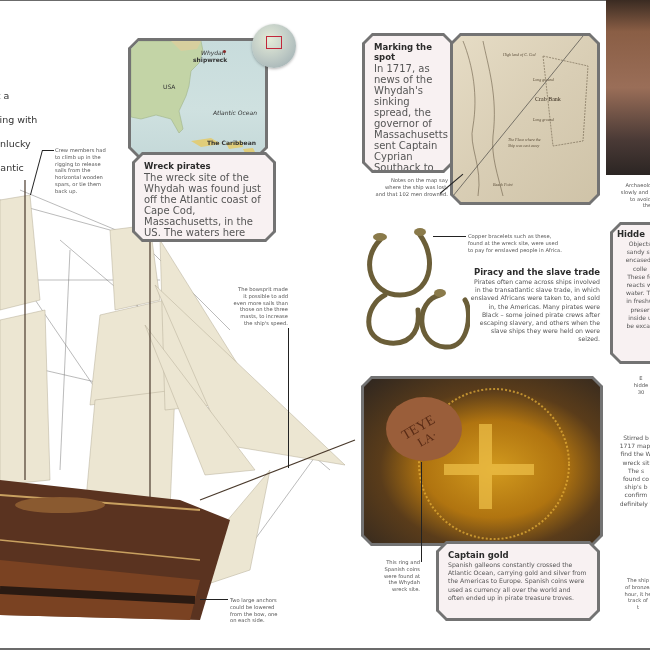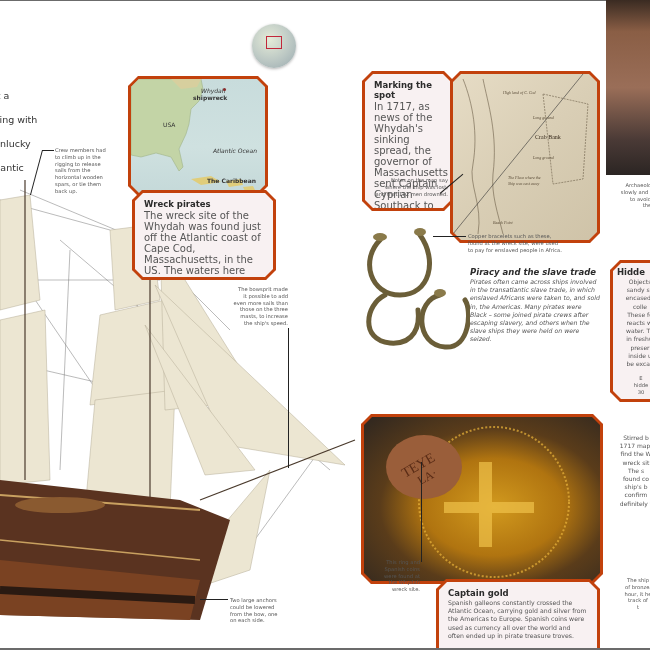--- a/index.html
+++ b/index.html
@@ -28,24 +28,23 @@
   .caption.center { text-align: center; }
   .leader { position: absolute; background: #222; }
   .dot { position: absolute; width: 3px; height: 3px; border-radius: 50%; background: #222; }
 
   
   .ship { position: absolute; left: 0; top: 150px; width: 365px; height: 480px; }
 
   
   .frame {
     position: absolute;
-    background: #c2410c;
+    background: #737373;
     clip-path: polygon(10px 0, calc(100% - 10px) 0, 100% 10px, 100% calc(100% - 10px), calc(100% - 10px) 100%, 10px 100%, 0 calc(100% - 10px), 0 10px);
     box-shadow: 0 2px 4px rgba(0,0,0,0.25);
-    margin-top: 38px;
   }
   .frame-inner {
     position: absolute; left: 3px; top: 3px; right: 3px; bottom: 3px;
     clip-path: polygon(8px 0, calc(100% - 8px) 0, 100% 8px, 100% calc(100% - 8px), calc(100% - 8px) 100%, 8px 100%, 0 calc(100% - 8px), 0 8px);
     overflow: hidden;
   }
   .textbox .frame-inner { background: #f8f1f2; padding: 6px 9px; box-sizing: border-box; }
   .box-title { font-weight: bold; font-size: 8.5px; color: #2b2b2b; line-height: 10px; margin-bottom: 1px; }
   .box-body { font-size: 10px; line-height: 11px; color: #555; }
 
@@ -220,21 +219,21 @@
       <ellipse cx="20" cy="22" rx="7" ry="4"></ellipse>
       <ellipse cx="60" cy="17" rx="6" ry="4"></ellipse>
       <ellipse cx="80" cy="78" rx="6" ry="4"></ellipse>
     </g>
 </svg>
 <div class="caption" style="left:468px; top:233px; width:130px;">Copper bracelets such as these,
 found at the wreck site, were used
 to pay for enslaved people in Africa.</div>
 <div class="leader" style="left:433px; top:236px; width:33px; height:1px;"></div>
 
-<div style="position:absolute; left:470px; top:267px; width:130px; text-align:left;font-style:italic;">
+<div style="position:absolute; left:470px; top:267px; width:130px; text-align:right;">
   <div class="box-title">Piracy and the slave trade</div>
   <div class="box-body" style="font-size:6.2px; line-height:8.2px;">Pirates often came across ships involved in the transatlantic slave trade, in which enslaved Africans were taken to, and sold in, the Americas. Many pirates were Black – some joined pirate crews after escaping slavery, and others when the slave ships they were held on were seized.</div>
 </div>
 
 <div class="frame" style="left:361px; top:376px; width:242px; height:170px;">
   <div class="frame-inner coins">
     <svg width="236" height="164" viewBox="0 0 236 164" style="position:absolute;left:0;top:0;">
       <circle cx="130" cy="85" r="75" fill="none" stroke="#e9b43a" stroke-width="2" stroke-dasharray="2,2" opacity="0.7"></circle>
       <path d="M115 45 L128 45 L128 130 L115 130 Z M80 85 L170 85 L170 96 L80 96 Z" fill="#f0c24a" opacity="0.7"></path>
       <ellipse cx="60" cy="50" rx="38" ry="32" fill="#9a5e3a"></ellipse>

